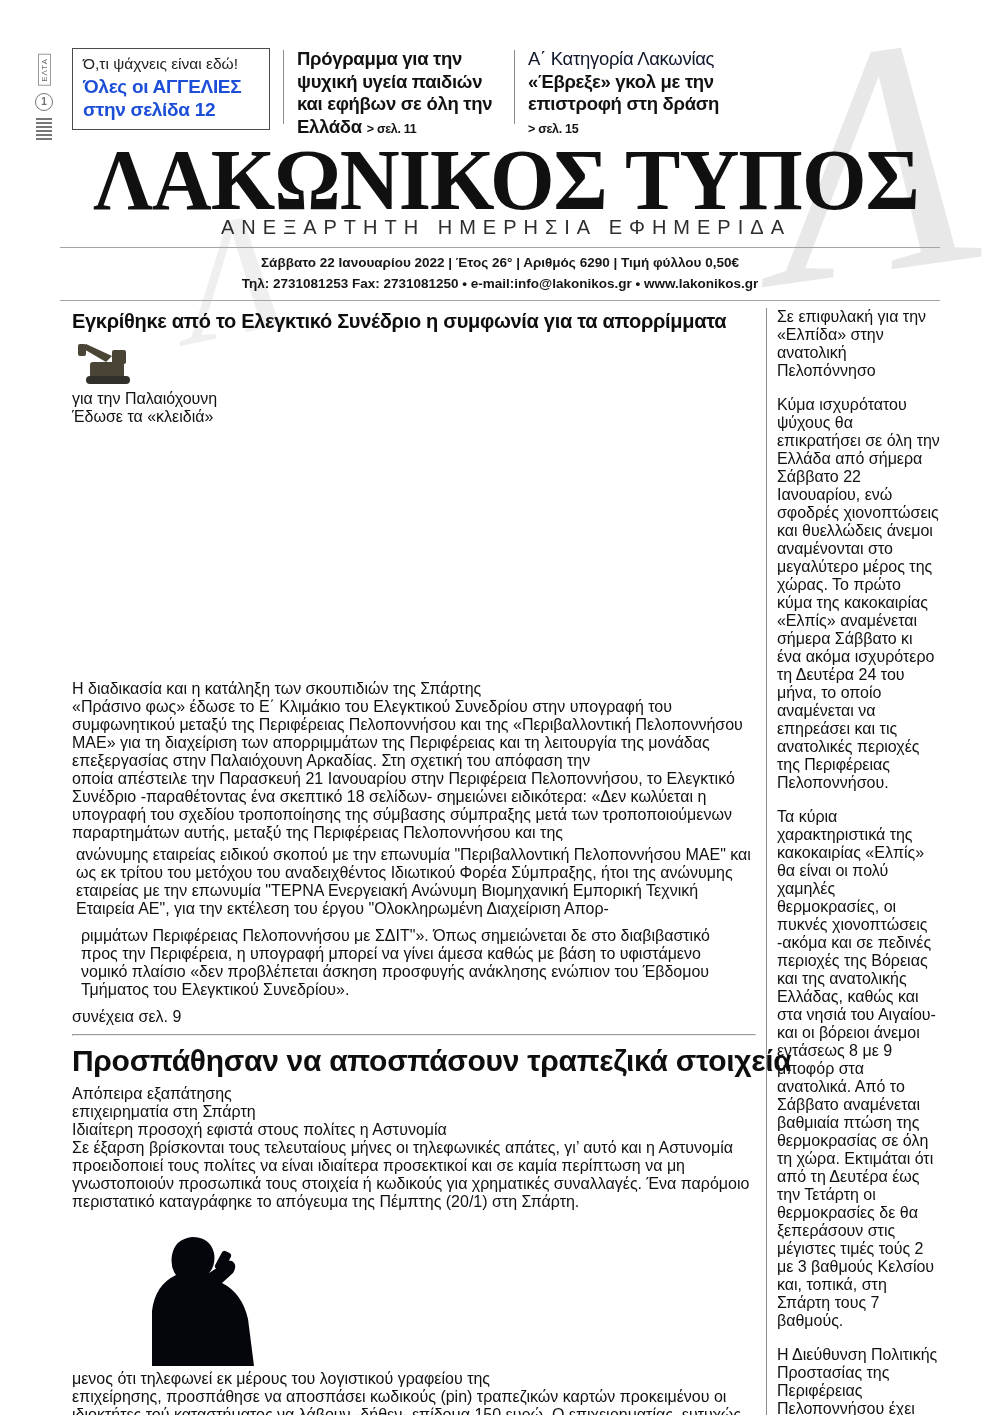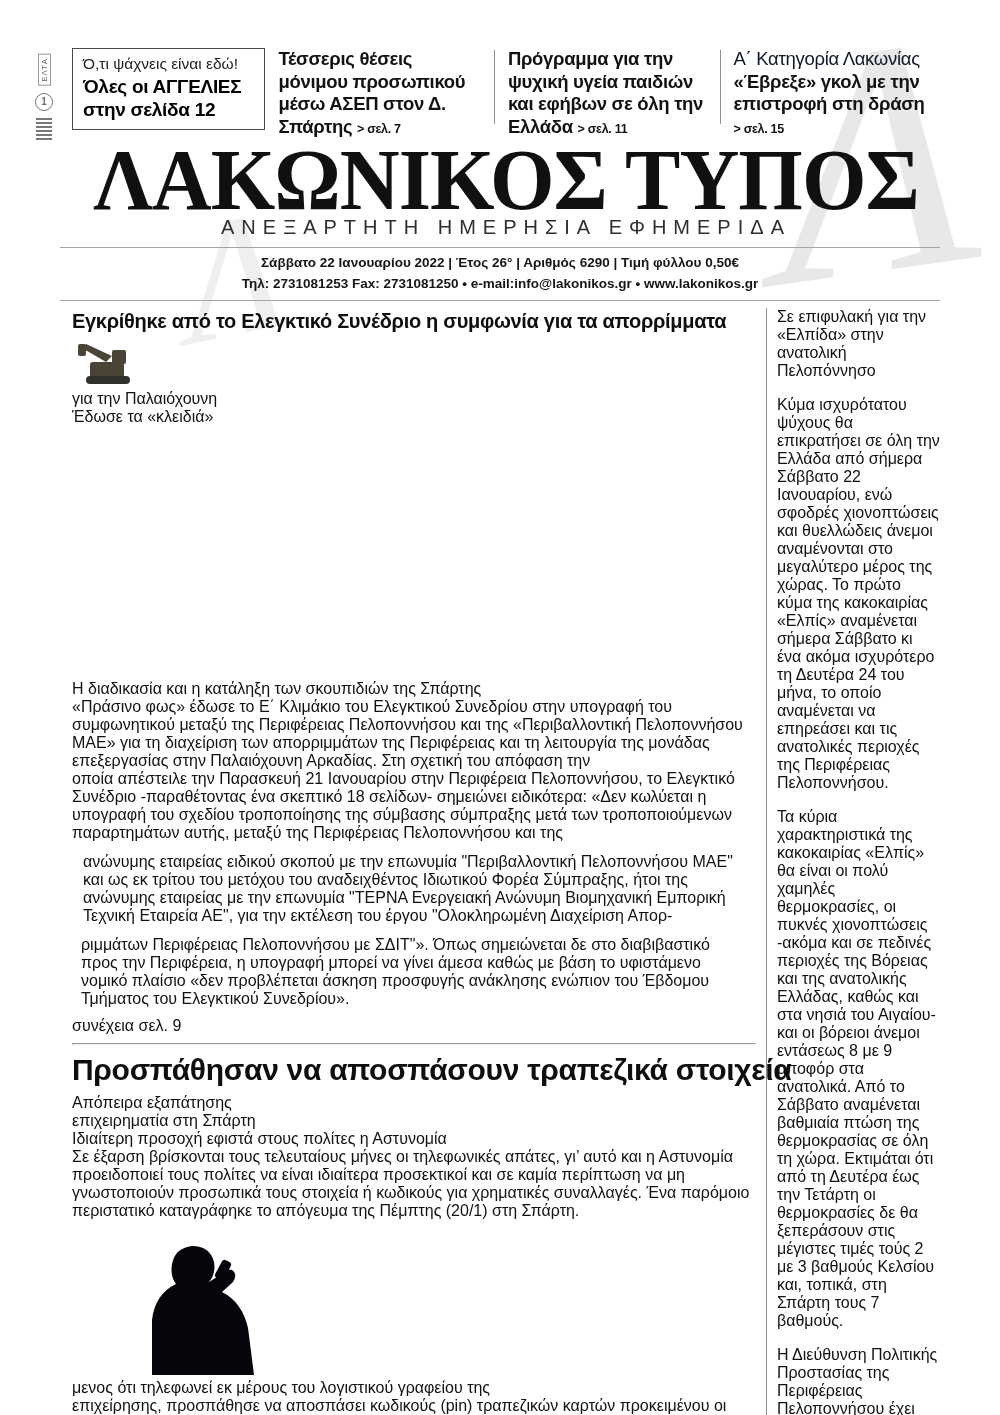--- a/index.html
+++ b/index.html
@@ -25,21 +25,21 @@
   .z{position:relative; z-index:1;padding-left:12px;}
   
   .postal{position:absolute; left:32px; top:54px; width:24px; display:flex; flex-direction:column; align-items:center; gap:7px; color:#6f6f6f; z-index:1;}
   .postal .stamp{font-size:8px; letter-spacing:1px; writing-mode:vertical-rl; transform:rotate(180deg); border:1px solid #9a9a9a; padding:3px 1px; color:#666;}
   .postal .prio{width:16px; height:16px; border:1.4px solid #777; border-radius:50%; font-size:10px; font-weight:bold; display:flex; align-items:center; justify-content:center;}
   .postal .barcode{width:16px; height:22px; background:repeating-linear-gradient(180deg,#777 0 2px,transparent 2px 4px);}
   
   .topbar{display:flex; align-items:flex-start; gap:13px; height:88px; margin-bottom:4px;}
   .clsbox{border:1.5px solid #4a4a4a; padding:6px 10px 8px; width:198px; box-sizing:border-box;}
   .clsbox .l1{font-size:15.5px; color:#222; margin-bottom:2px;}
-  .clsbox .l2,.clsbox .l3{font-size:19px; font-weight:bold; line-height:1.22; color:#000000; letter-spacing:-.3px;}
+  .clsbox .l2,.clsbox .l3{font-size:19px; font-weight:bold; line-height:1.22; color:#1d4ed8; letter-spacing:-.3px;}
   .teaser{font-size:18.5px; font-weight:bold; line-height:1.22; letter-spacing:-.3px; color:#121212;}
   .teaser .pre{font-weight:normal; color:#0f172a; display:block;}
   .teaser .pgref{font-size:12.5px; white-space:nowrap;}
   .t1{width:208px;} .t2{width:204px;} .t3{width:212px;}
   .vdiv{width:1px; background:#8d8d8d; height:74px; margin-top:2px;}
   
   .masthead{text-align:center; margin-top:2px;}
   .mast-title{
     font-family:"Liberation Serif", serif; font-weight:bold;
     font-size:83px; line-height:.92; letter-spacing:-1px; color:#101010;
@@ -123,23 +123,20 @@
     <div class="stamp">ΕΛΤΑ</div>
     <div class="prio">1</div>
     <div class="barcode"></div>
   </div>
 
   <header class="topbar z">
     <div class="clsbox">
       <div class="l1">Ό,τι ψάχνεις είναι εδώ!</div>
       <div class="l2">Όλες οι ΑΓΓΕΛΙΕΣ</div>
       <div class="l3 l2">στην σελίδα 12</div>
-    </div>
-    <div class="teaser t1">
-      <span>Τέσσερις θέσεις μόνιμου προσωπικού μέσω ΑΣΕΠ στον Δ. Σπάρτης </span><span class="pgref">&gt; σελ. 7</span>
     </div>
     <div class="vdiv"></div>
     <div class="teaser t2">
       <span>Πρόγραμμα για την ψυχική υγεία παιδιών και εφήβων σε όλη την Ελλάδα </span><span class="pgref">&gt; σελ. 11</span>
     </div>
     <div class="vdiv"></div>
     <div class="teaser t3">
       <span class="pre">Α΄ Κατηγορία Λακωνίας</span>
       <span>«Έβρεξε» γκολ με την επιστροφή στη δράση </span><span class="pgref">&gt; σελ. 15</span>
     </div>
@@ -182,21 +179,21 @@
 
       <div class="cols">
         <div class="colbox">
             <p class="coltext" style="margin:0">«Πράσινο φως» έδωσε το Ε΄ Κλιμάκιο του Ελεγκτικού Συνεδρίου στην υπογραφή του συμφωνητικού μεταξύ της Περιφέρειας Πελοποννήσου και της «Περιβαλλοντική Πελοποννήσου ΜΑΕ» για τη διαχείριση των απορριμμάτων της Περιφέρειας και τη λειτουργία της μονάδας επεξεργασίας στην Παλαιόχουνη Αρκαδίας.
 Στη σχετική του απόφαση την</p>
           </div>
         <div class="colbox">
             <p class="coltext" style="margin:0">οποία απέστειλε την Παρασκευή 21 Ιανουαρίου στην Περιφέρεια Πελοποννήσου, το Ελεγκτικό Συνέδριο -παραθέτοντας ένα σκεπτικό 18 σελίδων- σημειώνει ειδικότερα: «Δεν κωλύεται η υπογραφή του σχεδίου τροποποίησης της σύμβασης σύμπραξης μετά των τροποποιούμενων παραρτημάτων αυτής, μεταξύ της Περιφέρειας Πελοποννήσου και της</p>
           </div>
         <div class="colbox">
-            <p class="coltext" style="margin:11px">ανώνυμης εταιρείας ειδικού σκοπού με την επωνυμία "Περιβαλλοντική Πελοποννήσου ΜΑΕ" και ως εκ τρίτου του μετόχου του αναδειχθέντος Ιδιωτικού Φορέα Σύμπραξης, ήτοι της ανώνυμης εταιρείας με την επωνυμία "ΤΕΡΝΑ Ενεργειακή Ανώνυμη Βιομηχανική Εμπορική Τεχνική Εταιρεία ΑΕ", για την εκτέλεση του έργου "Ολοκληρωμένη Διαχείριση Απορ-</p>
+            <p class="coltext" style="margin:4px">ανώνυμης εταιρείας ειδικού σκοπού με την επωνυμία "Περιβαλλοντική Πελοποννήσου ΜΑΕ" και ως εκ τρίτου του μετόχου του αναδειχθέντος Ιδιωτικού Φορέα Σύμπραξης, ήτοι της ανώνυμης εταιρείας με την επωνυμία "ΤΕΡΝΑ Ενεργειακή Ανώνυμη Βιομηχανική Εμπορική Τεχνική Εταιρεία ΑΕ", για την εκτέλεση του έργου "Ολοκληρωμένη Διαχείριση Απορ-</p>
           </div>
         <div class="colbox">
           <p class="coltext" style="margin:9px">ριμμάτων Περιφέρειας Πελοποννήσου με ΣΔΙΤ"».
 Όπως σημειώνεται δε στο διαβιβαστικό προς την Περιφέρεια, η υπογραφή μπορεί να γίνει άμεσα καθώς με βάση το υφιστάμενο νομικό πλαίσιο «δεν προβλέπεται άσκηση προσφυγής ανάκλησης ενώπιον του Έβδομου Τμήματος του Ελεγκτικού Συνεδρίου».</p>
           <span class="contright">συνέχεια σελ. 9</span>
         </div>
       </div>
 
       <hr class="rule">
 

